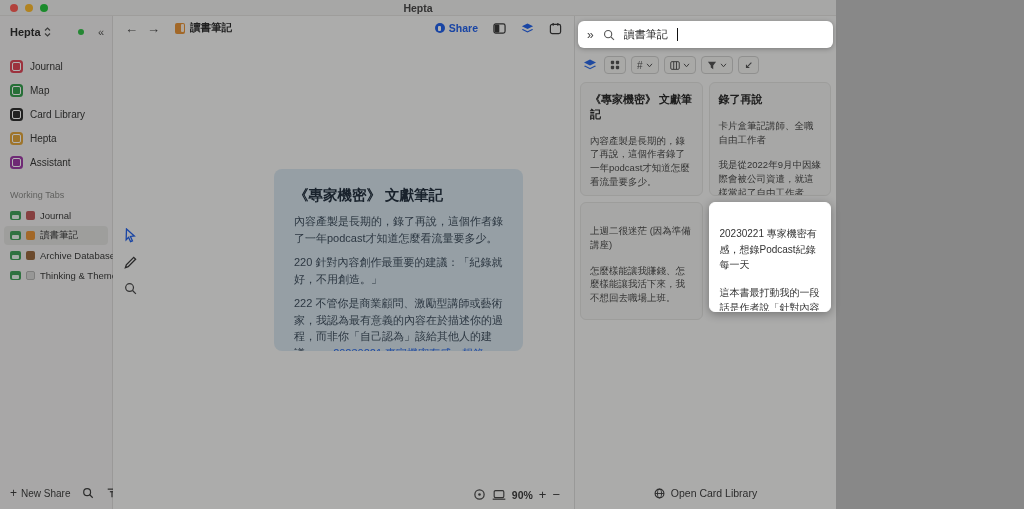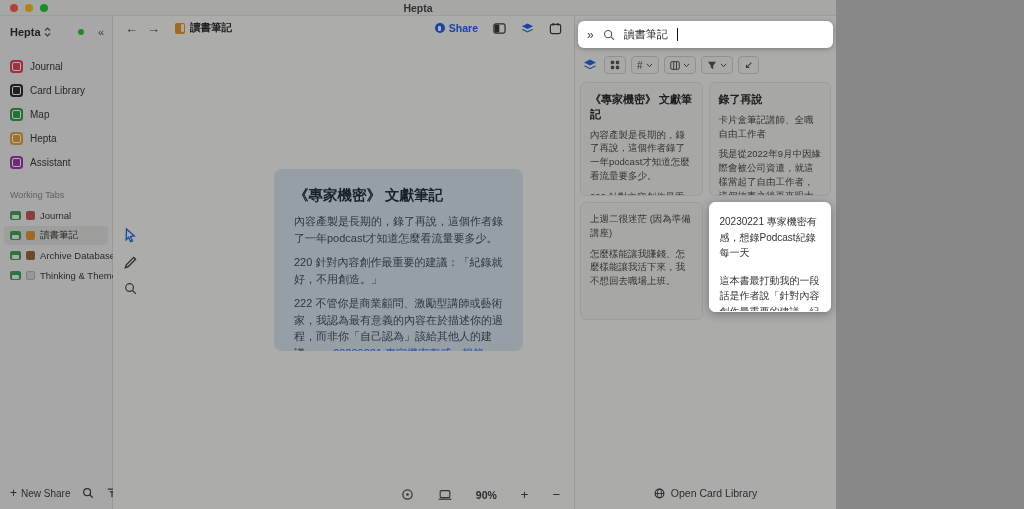--- a/index.html
+++ b/index.html
@@ -62,21 +62,21 @@
     background:#fff; border-radius:1px; }
   .tools { position:absolute; left:10px; top:212px; display:flex; flex-direction:column;
     gap:13px; align-items:center; }
   .main-card { position:absolute; left:161px; top:153px; width:249px; height:182px;
     background:#d7e4ed; border-radius:8px; padding:17px 20px; overflow:hidden; }
   .mc-title { font-size:14.5px; font-weight:bold; color:#24313f; }
   .mc-p { font-size:11px; color:#41505f; line-height:1.5; margin-top:8px; }
   .mc-link { color:#2e6be6; cursor:pointer; }
   .mc-arrow { color:#41505f; }
   .canvas-status { position:absolute; bottom:7px; right:14px; display:flex; align-items:center;
-    gap:24px; color:#4a4a4a; }
+    gap:6px; color:#4a4a4a; }
   .zoom-level { font-size:10.5px; font-weight:600; color:#3f3f3f; }
   .zoom-btn { font-size:13px; color:#3f3f3f; }
 
   
   .rpanel { width:262px; background:#f5f5f4; border-left:1px solid #dcdcda;
     display:flex; flex-direction:column; flex-shrink:0; }
   .search-row { margin:5px 3px 0; height:27px; background:#fff; border-radius:6px;
     display:flex; align-items:center; padding:0 9px; gap:9px;
     box-shadow:0 1px 5px rgba(0,0,0,.28); }
   .expand-glyph { font-size:12px; color:#444; }
@@ -86,21 +86,21 @@
   .filter-row { display:flex; align-items:center; gap:5px; padding:8px 6px 6px; }
   .f-primary { display:flex; align-items:center; justify-content:center; width:18px; height:18px; }
   .f-btn { height:18px; min-width:18px; border:1px solid #cfcfcd; border-radius:4px;
     display:flex; align-items:center; justify-content:center; gap:3px; padding:0 5px;
     color:#555; background:#f2f2f0; font-size:10px; }
   .cards { display:flex; gap:6px; padding:2px 5px 0; }
   .col { flex:1; display:flex; flex-direction:column; gap:6px; min-width:0; }
   .rcard { background:#f0f0ee; border:1px solid #e1e1df; border-radius:6px; padding:9px;
     font-size:9.5px; color:#4c4c4c; line-height:1.45; overflow:hidden; }
   .rcard-title { font-size:11px; font-weight:bold; color:#2b2b2b; line-height:1.35; margin-bottom:6px; }
-  .rcard p { margin-bottom:7px; }
+  .rcard p { margin-bottom:7px;margin-top:12px; }
   .rcard .gap { margin-bottom:13px; }
   .rcard.white { background:#fff; border-color:#fff; box-shadow:0 2px 10px rgba(0,0,0,.32);
     font-size:10px; color:#333; line-height:1.55; padding:11px 10px; }
   .rcard.white p { margin-bottom:12px; }
   .rp-bottom { margin-top:auto; display:flex; align-items:center; justify-content:center; gap:6px;
     padding:8px 0 10px; font-size:10.5px; color:#3f3f3f; }
 
   
   .dim { position:absolute; inset:0; background:rgba(0,0,0,.30); z-index:50; pointer-events:none; }
   .spotlight { position:relative; z-index:60; }
@@ -133,26 +133,26 @@
         <span class="presence-dot"></span>
         <span class="collapse-btn">«</span>
       </div>
 
       <nav class="nav">
         <div class="nav-item">
           <span class="nav-ico" style="background:#e0485a"></span>
           <span>Journal</span>
         </div>
         <div class="nav-item">
+          <span class="nav-ico" style="background:#37a04f"></span>
+          <span>Map</span>
+        </div>
+        <div class="nav-item">
           <span class="nav-ico" style="background:#2f2f2f"></span>
           <span>Card Library</span>
-        </div>
-        <div class="nav-item">
-          <span class="nav-ico" style="background:#37a04f"></span>
-          <span>Map</span>
         </div>
         <div class="nav-item">
           <span class="nav-ico" style="background:#e2a63d"></span>
           <span>Hepta</span>
         </div>
         <div class="nav-item">
           <span class="nav-ico" style="background:#a03ca8"></span>
           <span>Assistant</span>
         </div>
       </nav>

